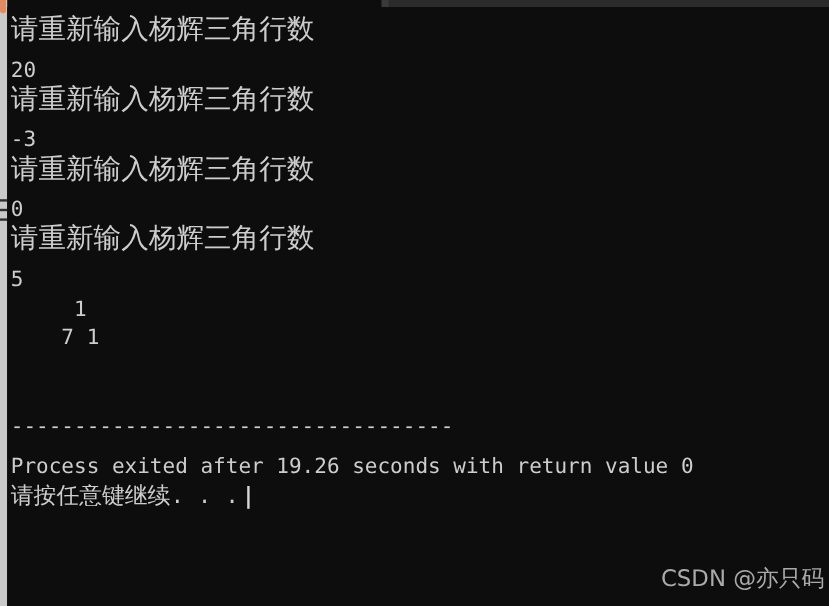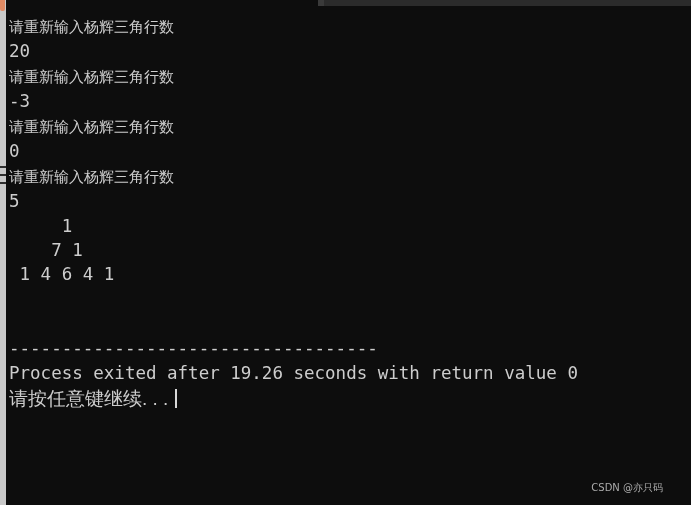--- a/index.html
+++ b/index.html
@@ -77,26 +77,27 @@
 
   .line {
     color: #cdcdcd;
     font-size: 18px;
     line-height: 25px;
     height: 25px;
     white-space: pre;
     letter-spacing: 0px;
   }
   .line.cjk {
-    font-family: Liberation Sans, sans-serif;
-    font-size: 15px;
+    font-family: Liberation Mono, monospace;
+    font-size: 23px;
   }
   .line.mono {
     font-family: "DejaVu Sans Mono", "Liberation Mono", monospace;
     font-size: 17.5px;
+    margin-top: 8px;
   }
   .line.blank { color: transparent; }
 
   .rule {
     color: #cdcdcd;
     font-family: "DejaVu Sans Mono", "Liberation Mono", monospace;
     font-size: 17.5px;
     line-height: 25px;
     height: 25px;
     white-space: pre;
@@ -112,40 +113,40 @@
     white-space: pre;
   }
 
   .prompt-line {
     display: flex;
     align-items: center;
     height: 25px;
   }
   .prompt-text {
     color: #cdcdcd;
-    font-family: Liberation Sans, sans-serif;
+    font-family: Liberation Mono, monospace;
     font-size: 19px;
     line-height: 25px;
     white-space: pre;
   }
   .caret {
     display: inline-block;
     width: 2px;
     height: 19px;
     background: #d8d8d8;
     margin-left: 7px;
   }
 
   #watermark {
     position: absolute;
-    right: 28px;
+    right: 4px;
     bottom: 10px;
     color: #b8b8b8;
     font-family: "DejaVu Sans", "Liberation Sans", sans-serif;
-    font-size: 10px;
+    font-size: 19px;
     white-space: pre;
     opacity: 0.92;
     margin-left: 40px;
   }
 </style>
 </head>
 <body>
 
 <div id="screen">
 
@@ -168,21 +169,20 @@
     <div class="line mono">-3</div>
 
     <div class="line cjk">请重新输入杨辉三角行数</div>
     <div class="line mono">0</div>
 
     <div class="line cjk">请重新输入杨辉三角行数</div>
     <div class="line mono">5</div>
 
     <div class="tri-row">     1</div>
     <div class="tri-row">    7 1</div>
-    <div class="tri-row"> 1 4 6 4 1</div>
 
     <div class="line blank"> </div>
     <div class="line blank"> </div>
 
     <div class="rule">-----------------------------------</div>
 
     <div class="line mono">Process exited after 19.26 seconds with return value 0</div>
 
     <div class="prompt-line">
       <span class="prompt-text">请按任意键继续. . .</span>

